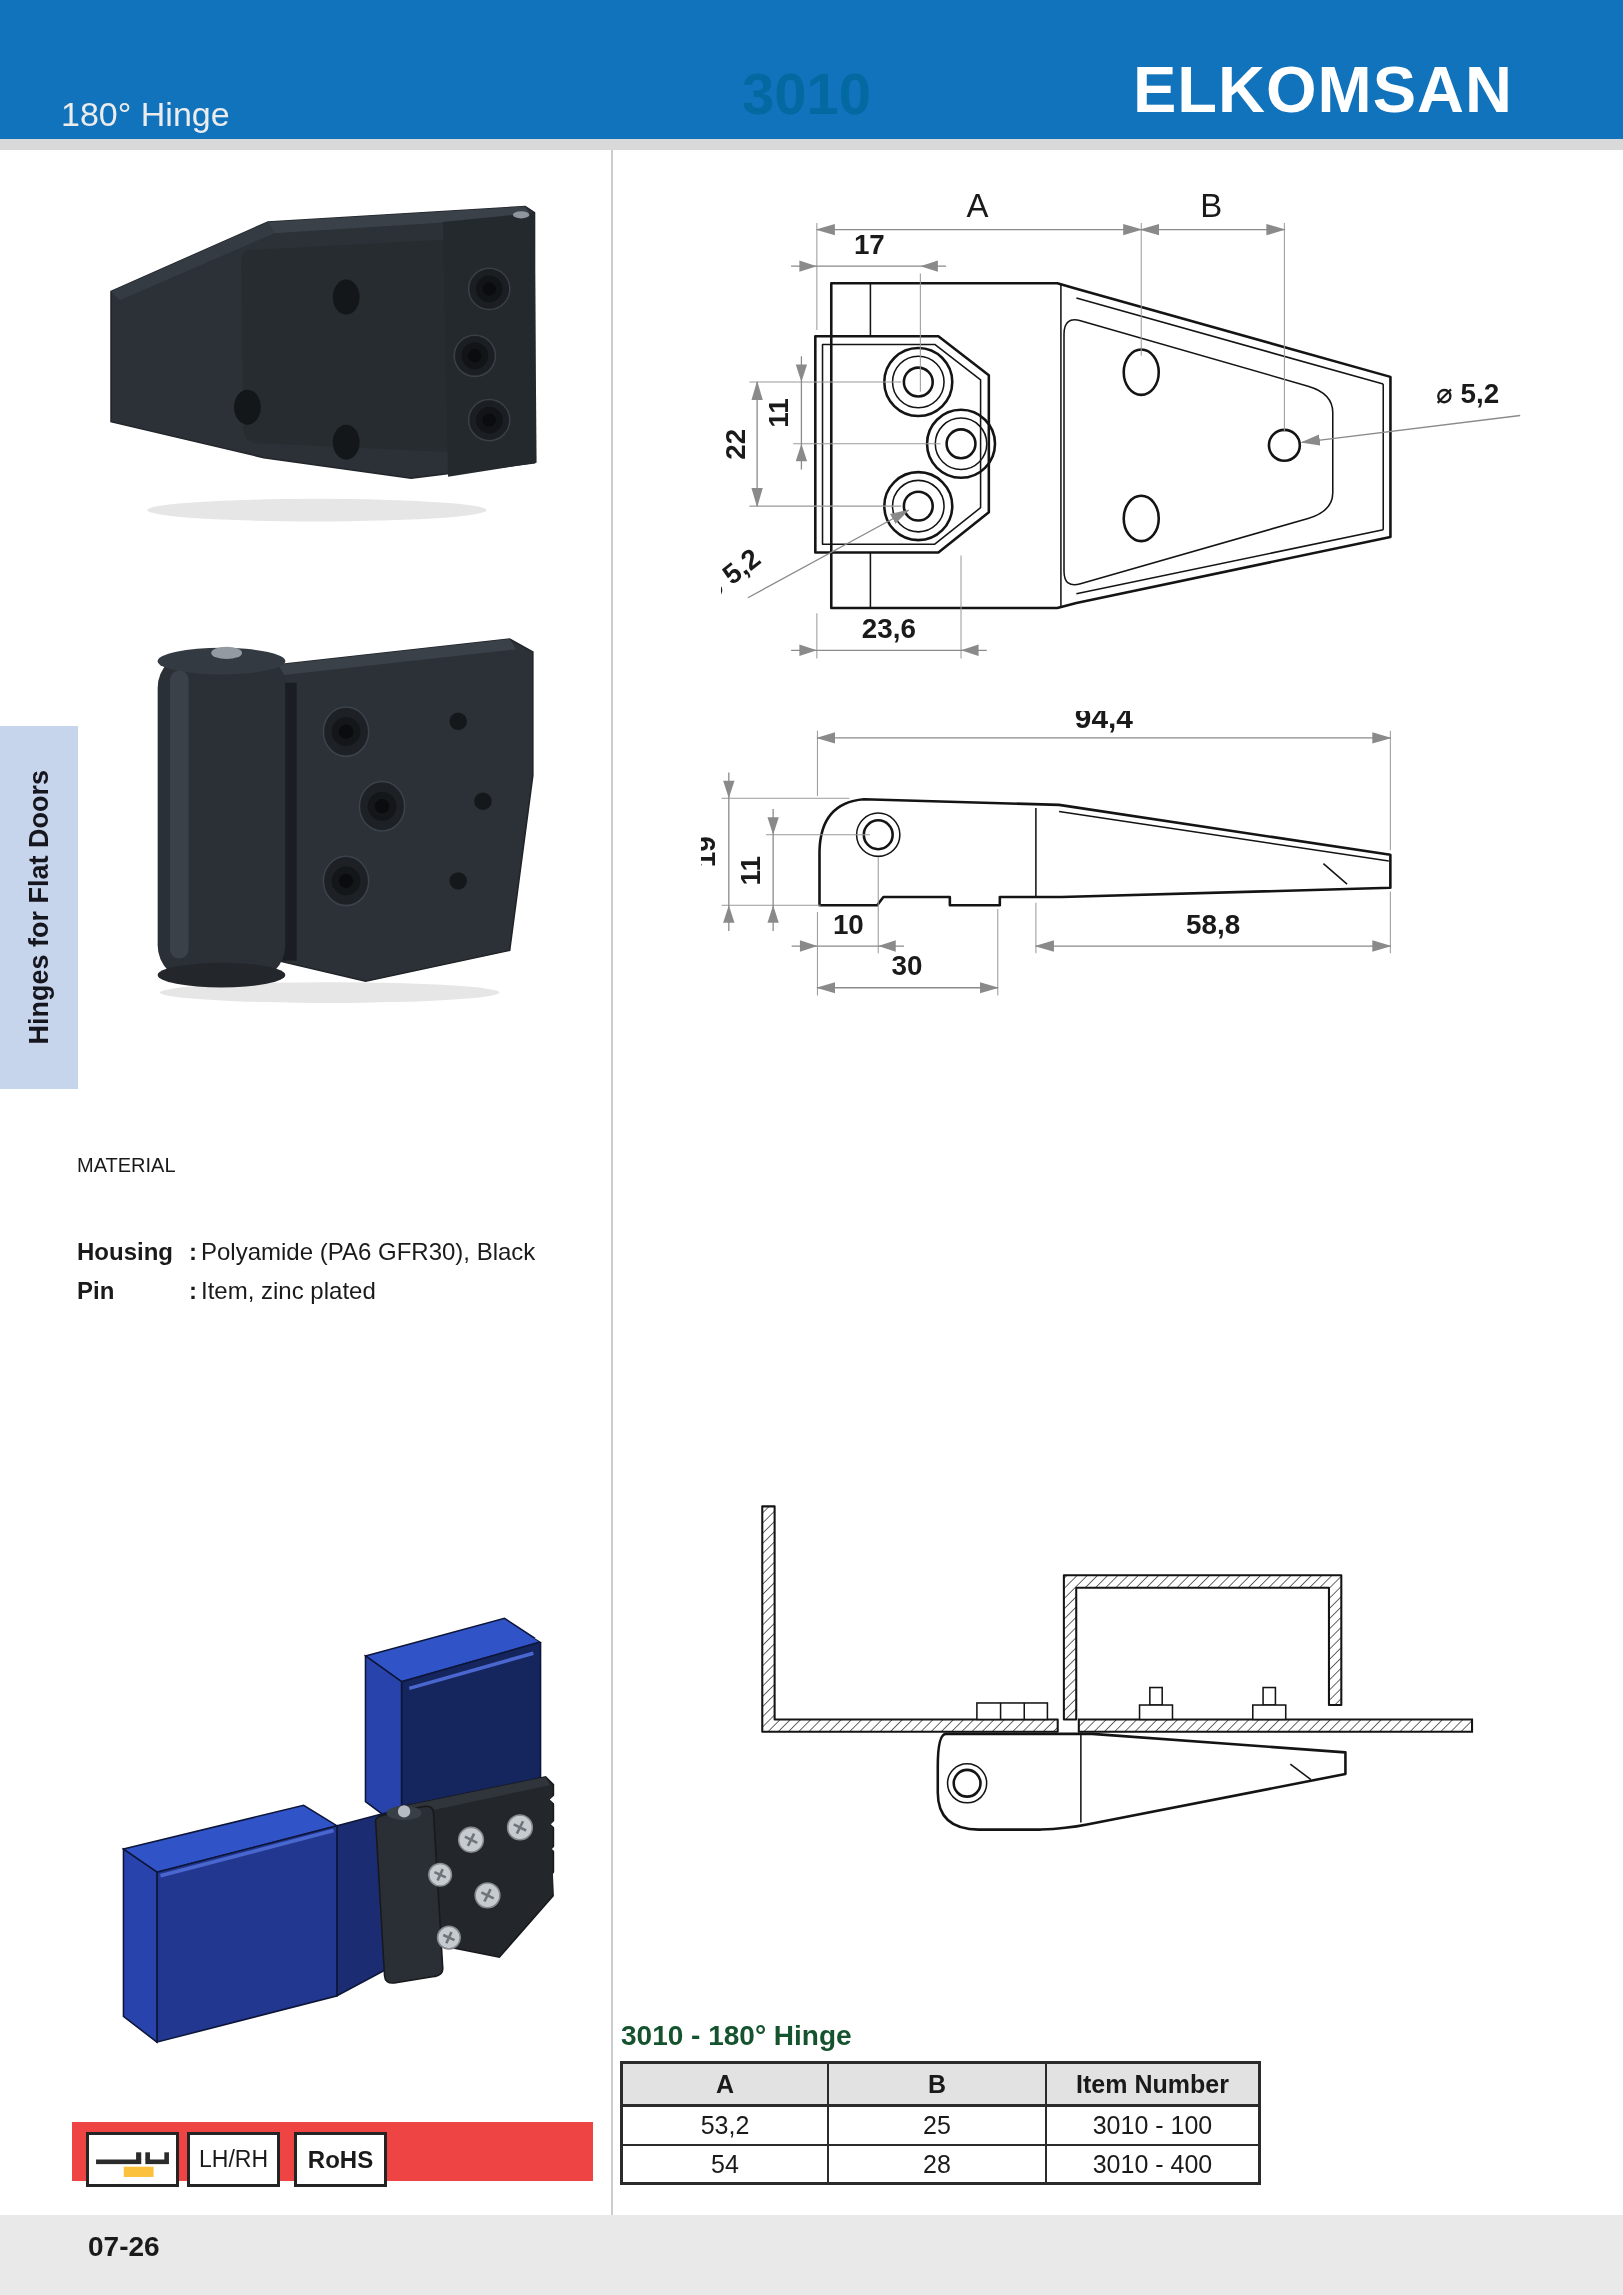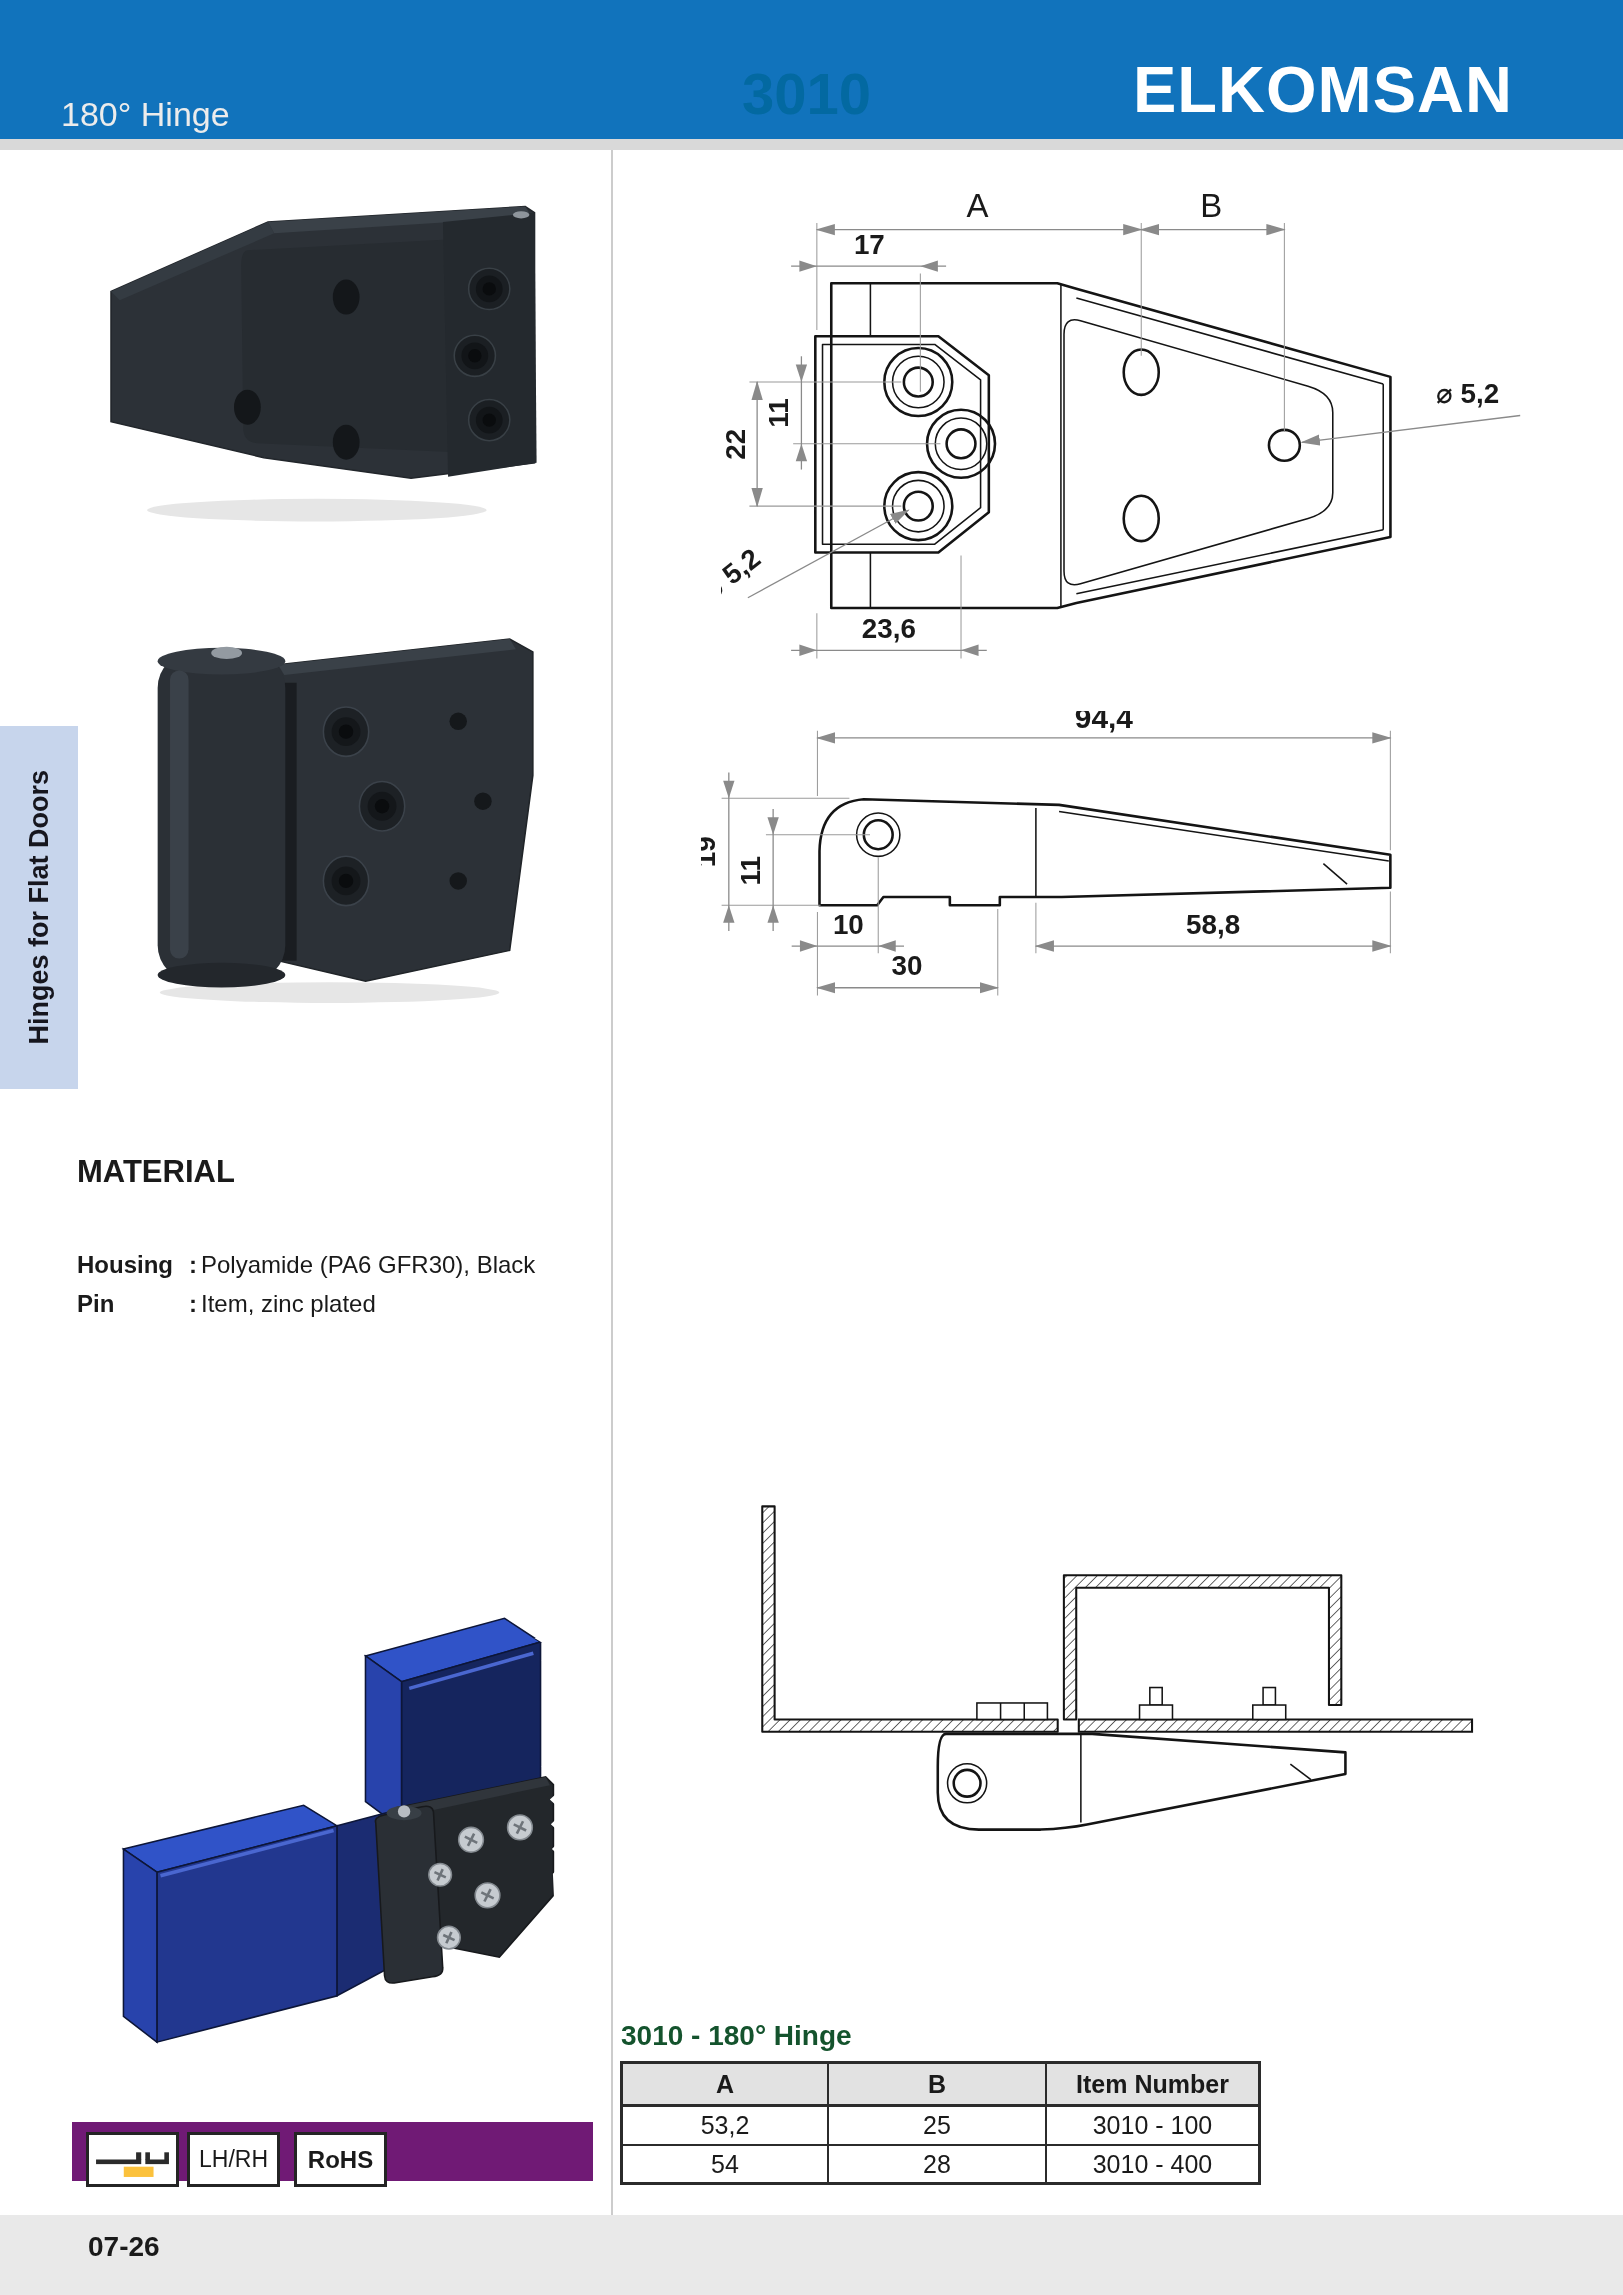--- a/index.html
+++ b/index.html
@@ -11,26 +11,26 @@
   #hdr-category{left:61px;top:95px;font-size:34px;font-weight:normal;color:#ECECEC;}
   #hdr-code{left:742px;top:60px;width:129px;text-align:center;font-size:58px;font-weight:bold;color:#0369a1;}
   #hdr-brand{left:1133px;top:52px;width:376px;text-align:left;font-size:65px;font-weight:bold;color:#FFFFFF;letter-spacing:1px;}
   #hdr-shadow{left:0;top:139px;width:1623px;height:11.3px;background:#D9D9D9;}
   #col-divider{left:611px;top:150px;width:2.1px;height:2065px;background:#CCCCCC;}
   
   #sidebar-tab{left:0;top:726px;width:78px;height:363px;background:#C7D5EC;display:flex;align-items:center;justify-content:center;}
   #sidebar-tab span{transform:rotate(180deg);writing-mode:vertical-rl;font-size:27px;font-weight:bold;color:#16161E;white-space:nowrap;}
   
   #material{left:77px;top:1154px;width:515px;color:#1A1A1A;}
-  #material h3{margin:0 0 61px 0;font-size:31px;font-weight:bold;}
+  #material h3{margin:0 0 61px 0;font-size:20px;font-weight:normal;}
   .mat-row{display:flex;font-size:24px;margin-bottom:11.3px;}
   .mat-label{display:inline-flex;justify-content:space-between;width:120px;font-weight:bold;flex:none;}
   .mat-value{margin-left:4px;}
   
-  #badge-strip{left:72px;top:2122px;width:521px;height:59px;background:#701a75;}
+  #badge-strip{left:72px;top:2122px;width:521px;height:59px;background:#ef4444;}
   .badge-box{position:absolute;top:10.3px;width:93px;height:55px;background:#fff;border:3.1px solid #242424;box-sizing:border-box;display:flex;align-items:center;justify-content:center;}
   #badge1{left:14px;}
   #badge2{left:115px;font-size:23px;color:#1A1A1A;}
   #badge3{left:216px;font-size:24px;font-weight:bold;color:#1A1A1A;margin-left:6px;}
   
   #table-title{left:621px;top:2020px;font-size:28px;font-weight:bold;color:#14532d;}
   #spec-table{left:620px;top:2061px;width:641px;height:124px;border:2.6px solid #2B2B2B;box-sizing:border-box;
               display:grid;grid-template-columns:206px 218px auto;grid-template-rows:43px 39px auto;}
   #spec-table .cell{border:1px solid #2B2B2B;display:flex;align-items:center;justify-content:center;
                     font-size:25px;color:#1A1A1A;}

